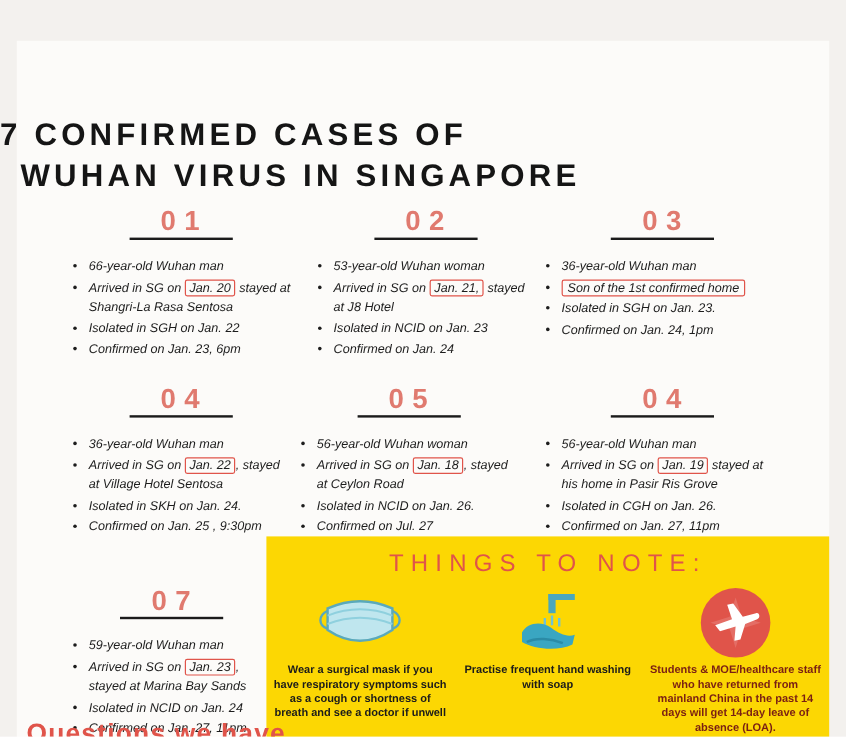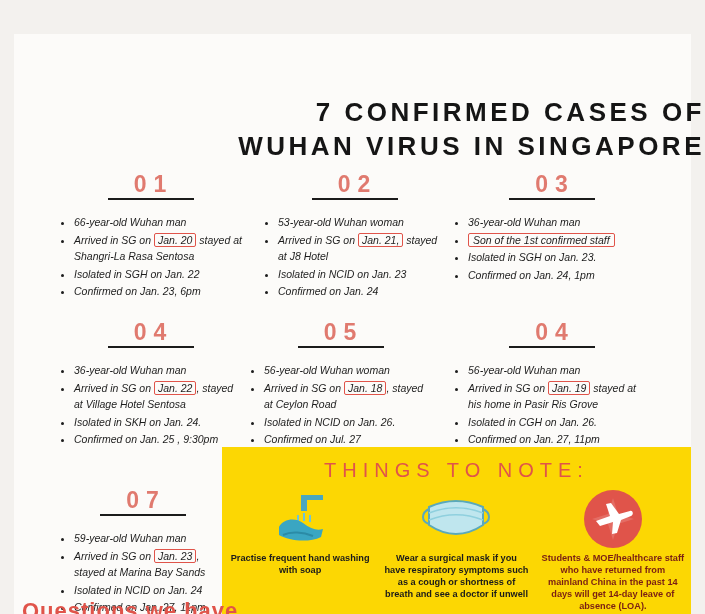--- a/index.html
+++ b/index.html
@@ -37,21 +37,21 @@
     right: 0; top: 0; bottom: 0;
     width: 14px;
     background: #f3f1ee;
   }
 
   
   .title {
     position: absolute;
     left: 0; right: 0;
     top: 95px;
-    text-align: right;
+    text-align: left;
     font-weight: bold;
     font-size: 26px;
     letter-spacing: 3.5px;
     color: #151515;
     line-height: 34px;
   }
   .title .line2 { display: block; padding-left: 17px; }
 
   
   .case {
@@ -188,21 +188,21 @@
       <li><span>Isolated in NCID on Jan. 23</span></li>
       <li><span>Confirmed on Jan. 24</span></li>
     </ul>
   </div>
 
   <div class="case" style="left:452px; top:172px; width:200px;">
     <div class="case-num">03</div>
     <div class="case-rule"></div>
     <ul class="case-list">
       <li><span>36-year-old Wuhan man</span></li>
-      <li><span class="hl-wide">Son of the 1st confirmed staff</span></li>
+      <li><span class="hl-wide">Son of the 1st confirmed home</span></li>
       <li><span>Isolated in SGH on Jan. 23.</span></li>
       <li><span>Confirmed on Jan. 24, 1pm</span></li>
     </ul>
   </div>
 
   <div class="case" style="left:58px; top:320px; width:185px;">
     <div class="case-num">04</div>
     <div class="case-rule"></div>
     <ul class="case-list">
       <li><span>36-year-old Wuhan man</span></li>
@@ -241,49 +241,49 @@
       <li><span>59-year-old Wuhan man</span></li>
       <li><span>Arrived in SG on </span><span class="hl">Jan. 23</span><span>, stayed at Marina Bay Sands</span></li>
       <li><span>Isolated in NCID on Jan. 24</span></li>
       <li><span>Confirmed on Jan. 27, 11pm</span></li>
     </ul>
   </div>
 
   <div class="notes">
     <div class="notes-title">THINGS TO NOTE:</div>
     <div class="notes-cols">
+
+      <div class="notes-col">
+        <div class="art">
+          <svg width="78" height="52" viewBox="0 0 78 52" aria-hidden="true">
+            <path d="M12 14 C30 6, 48 6, 66 14 L66 32 C48 44, 30 44, 12 32 Z" fill="#bfe6ee" stroke="#5aa9bb" stroke-width="2"></path>
+            <path d="M12 20 C30 13, 48 13, 66 20" stroke="#8fd0de" stroke-width="1.6" fill="none"></path>
+            <path d="M12 27 C30 20, 48 20, 66 27" stroke="#8fd0de" stroke-width="1.6" fill="none"></path>
+            <path d="M12 16 C4 20, 4 28, 12 31" stroke="#5aa9bb" stroke-width="2" fill="none"></path>
+            <path d="M66 16 C74 20, 74 28, 66 31" stroke="#5aa9bb" stroke-width="2" fill="none"></path>
+          </svg>
+        </div>
+        <p>Wear a surgical mask if you have respiratory symptoms such as a cough or shortness of breath and see a doctor if unwell</p>
+      </div>
 
       <div class="notes-col">
         <div class="art">
           <svg width="86" height="56" viewBox="0 0 86 56" aria-hidden="true">
             <rect x="44" y="4" width="6" height="16" fill="#4aa7bd"></rect>
             <rect x="44" y="4" width="22" height="5" fill="#4aa7bd"></rect>
             <path d="M47 22 L47 30" stroke="#6fc3d6" stroke-width="2"></path>
             <path d="M41 24 L41 31" stroke="#6fc3d6" stroke-width="2"></path>
             <path d="M53 24 L53 31" stroke="#6fc3d6" stroke-width="2"></path>
             <path d="M22 36 C26 28, 38 26, 46 32 C54 38, 60 40, 66 38 L64 46 C52 52, 32 50, 22 44 Z" fill="#3aa6c2"></path>
             <path d="M26 44 C34 40, 46 41, 56 45" stroke="#2b8ba6" stroke-width="2" fill="none"></path>
           </svg>
         </div>
         <p>Practise frequent hand washing with soap</p>
       </div>
 
-      <div class="notes-col">
-        <div class="art">
-          <svg width="78" height="52" viewBox="0 0 78 52" aria-hidden="true">
-            <path d="M12 14 C30 6, 48 6, 66 14 L66 32 C48 44, 30 44, 12 32 Z" fill="#bfe6ee" stroke="#5aa9bb" stroke-width="2"></path>
-            <path d="M12 20 C30 13, 48 13, 66 20" stroke="#8fd0de" stroke-width="1.6" fill="none"></path>
-            <path d="M12 27 C30 20, 48 20, 66 27" stroke="#8fd0de" stroke-width="1.6" fill="none"></path>
-            <path d="M12 16 C4 20, 4 28, 12 31" stroke="#5aa9bb" stroke-width="2" fill="none"></path>
-            <path d="M66 16 C74 20, 74 28, 66 31" stroke="#5aa9bb" stroke-width="2" fill="none"></path>
-          </svg>
-        </div>
-        <p>Wear a surgical mask if you have respiratory symptoms such as a cough or shortness of breath and see a doctor if unwell</p>
-      </div>
-
       <div class="notes-col col3">
         <div class="art">
           <svg width="62" height="62" viewBox="0 0 62 62" aria-hidden="true">
             <circle cx="31" cy="31" r="29" fill="#e0544a"></circle>
             <path d="M31 10 L36 26 L52 31 L36 36 L31 52 L26 36 L10 31 L26 26 Z" fill="#ffffff" opacity="0.15"></path>
             <path d="M14 33 L28 28 L24 16 L29 15 L37 26 L48 23 C51 22 52 27 49 28 L39 32 L35 45 L30 46 L31 34 L18 38 Z" fill="#ffffff"></path>
           </svg>
         </div>
         <p>Students &amp; MOE/healthcare staff who have returned from mainland China in the past 14 days will get 14-day leave of absence (LOA).</p>
       </div>

